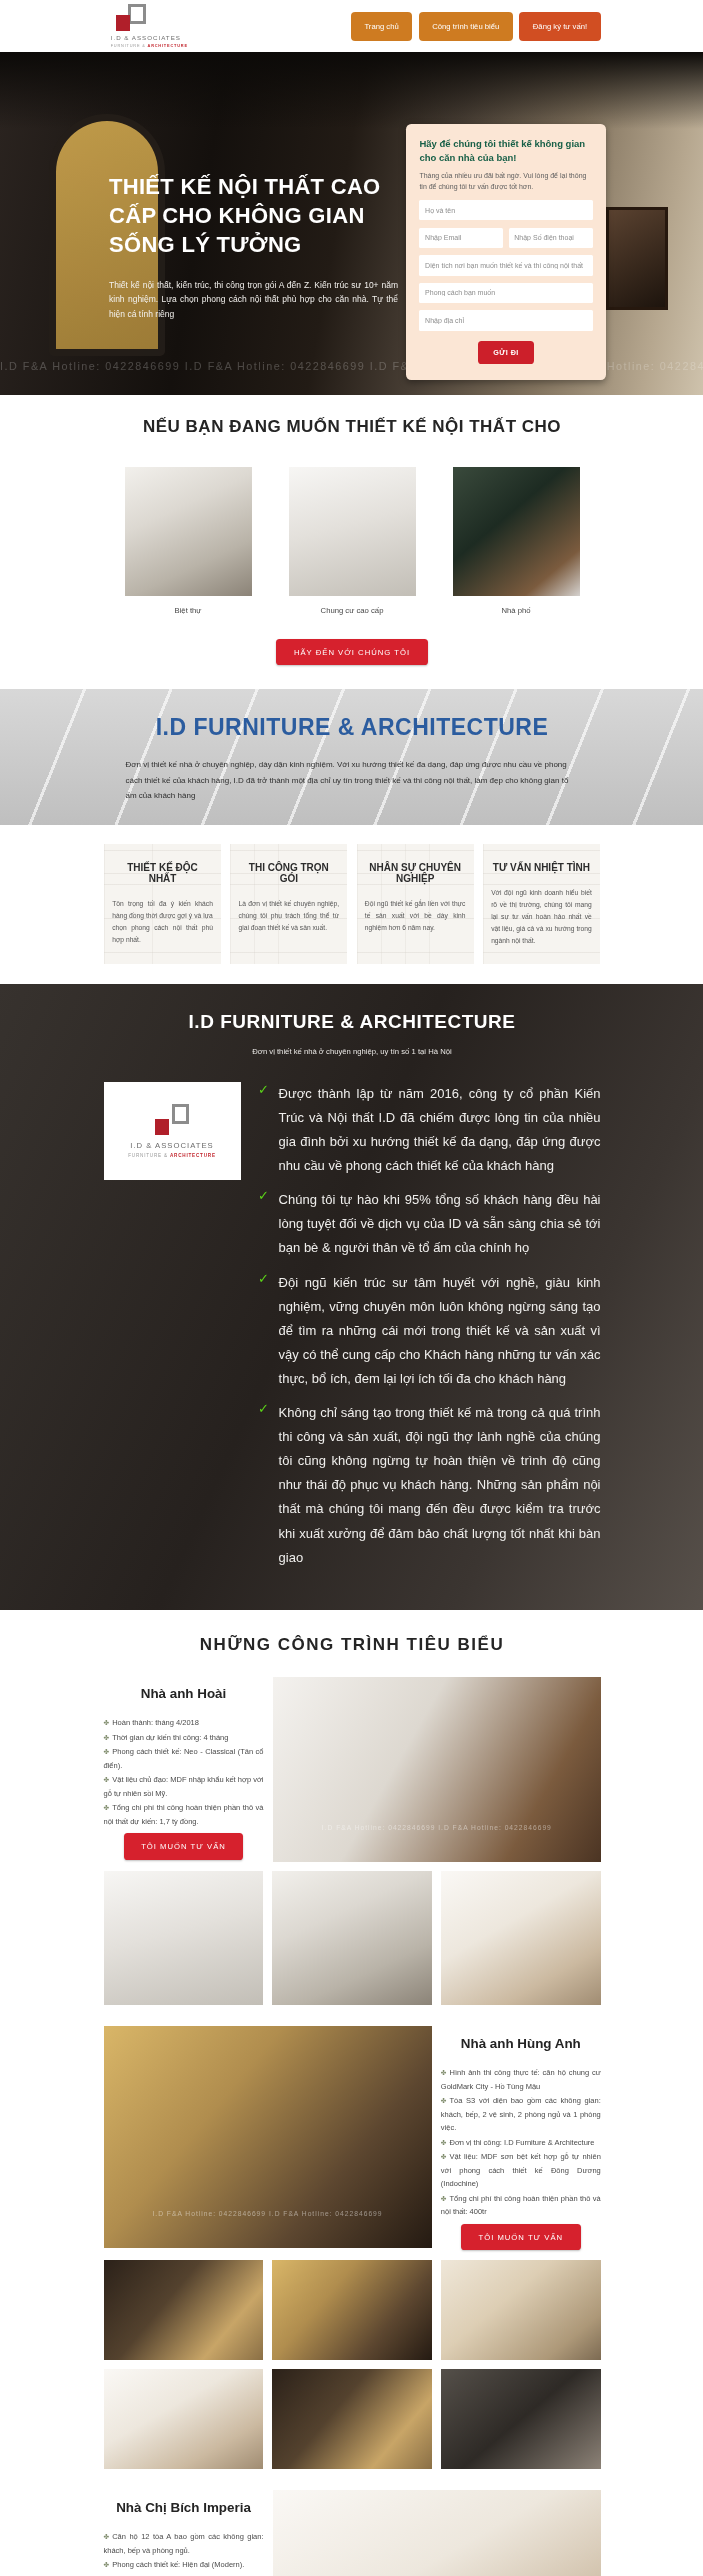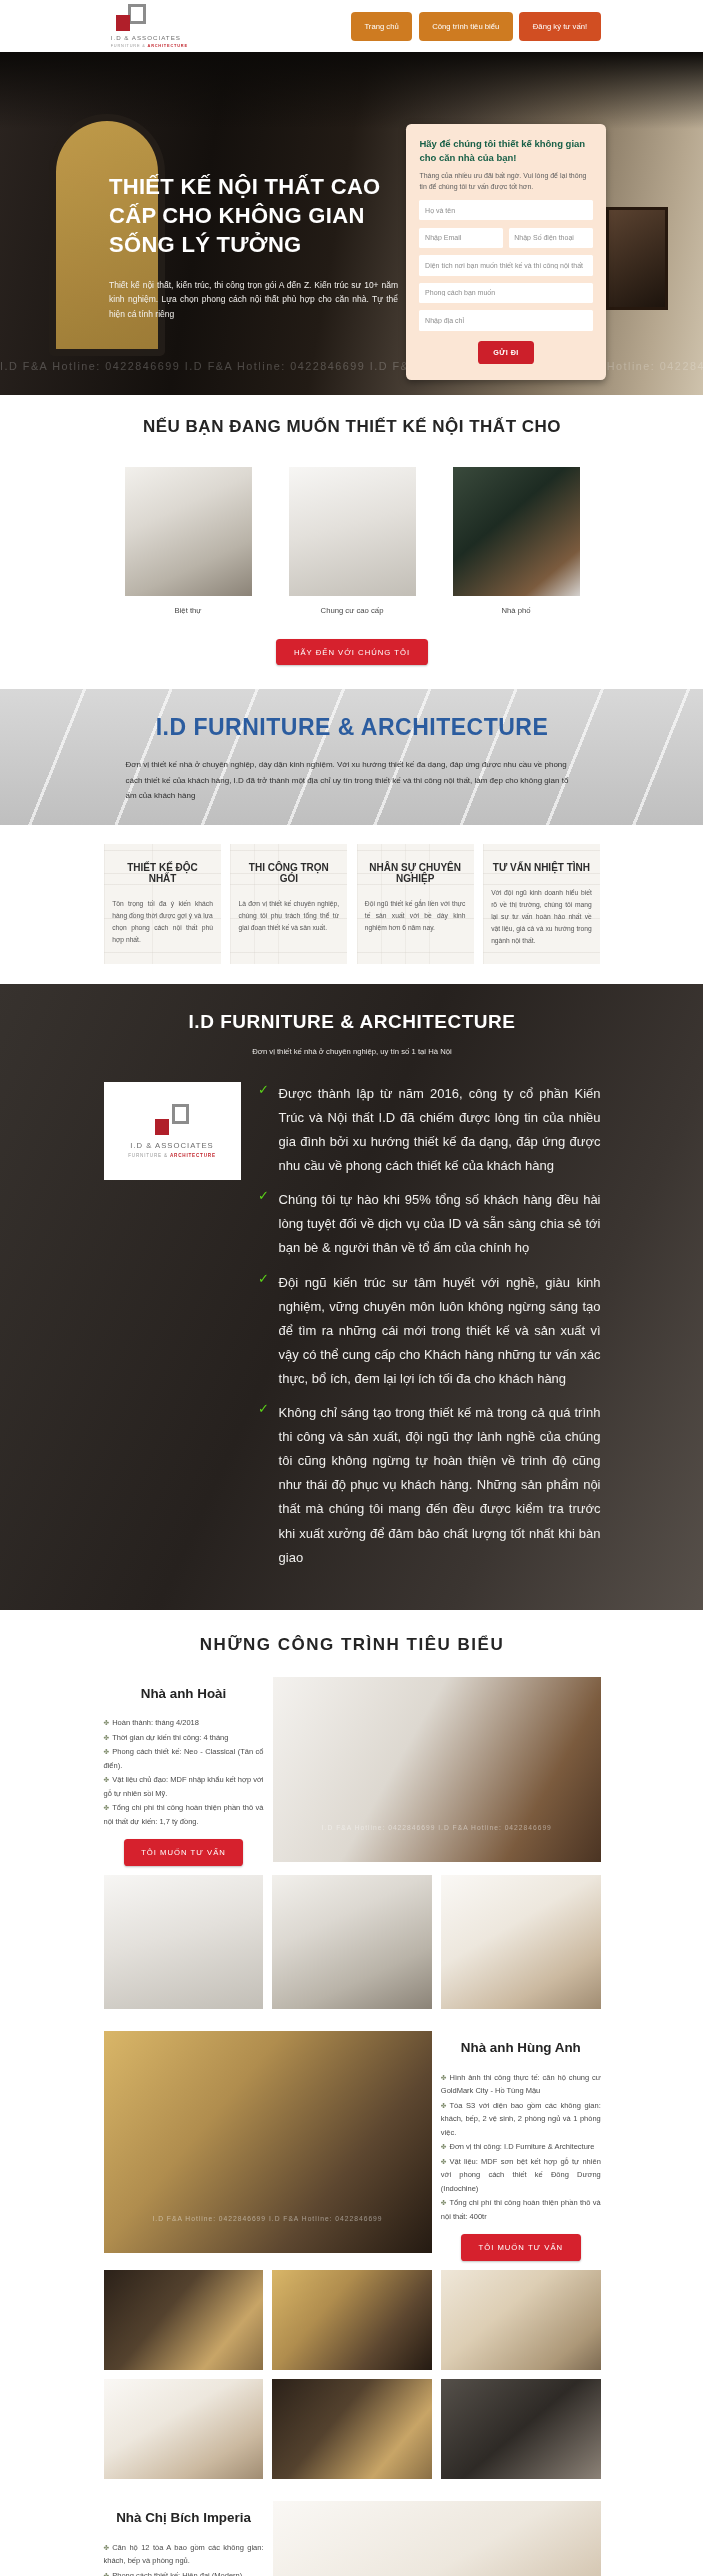--- a/index.html
+++ b/index.html
@@ -88,21 +88,21 @@
   
   .projects { padding-top:25px; background:#fff; }
   .projects-h { letter-spacing:1.5px; }
   .project { display:grid; gap:9.3px; margin-top:21.6px; }
   .p-right { grid-template-columns:160px 328px; }
   .p-left  { grid-template-columns:328px 160px; }
   .proj-info h3 { text-align:center; font-size:13.4px; color:#242424; margin:9.3px 0 0; }
   .proj-info ul { list-style:none; margin:15.5px 0 0; padding:0; }
   .proj-info li { font-size:7.5px; color:#4a4a4a; line-height:1.8; text-align:justify; margin-bottom:1px; }
   .bullet { color:#7d8a6a; margin-right:3.1px; font-size:6.7px; }
-  .proj-cta-row { text-align:center; margin-top:11px; }
+  .proj-cta-row { text-align:center; margin-top:5px; }
   .proj-main { position:relative; }
   .pm-1 { height:185px; }
   .pm-2 { height:222px; }
   .pm-3 { height:222px; }
   .wm { position:absolute; left:0; right:0; bottom:31px; text-align:center; color:rgba(255,255,255,.45); font-size:6.7px; letter-spacing:1px; white-space:nowrap; overflow:hidden; }
   .gallery { display:grid; grid-template-columns:repeat(3,1fr); gap:9.3px; margin-top:9.3px; }
   .g-260 .ph { height:134px; }
   .g-195 .ph { height:100px; }
 
   

